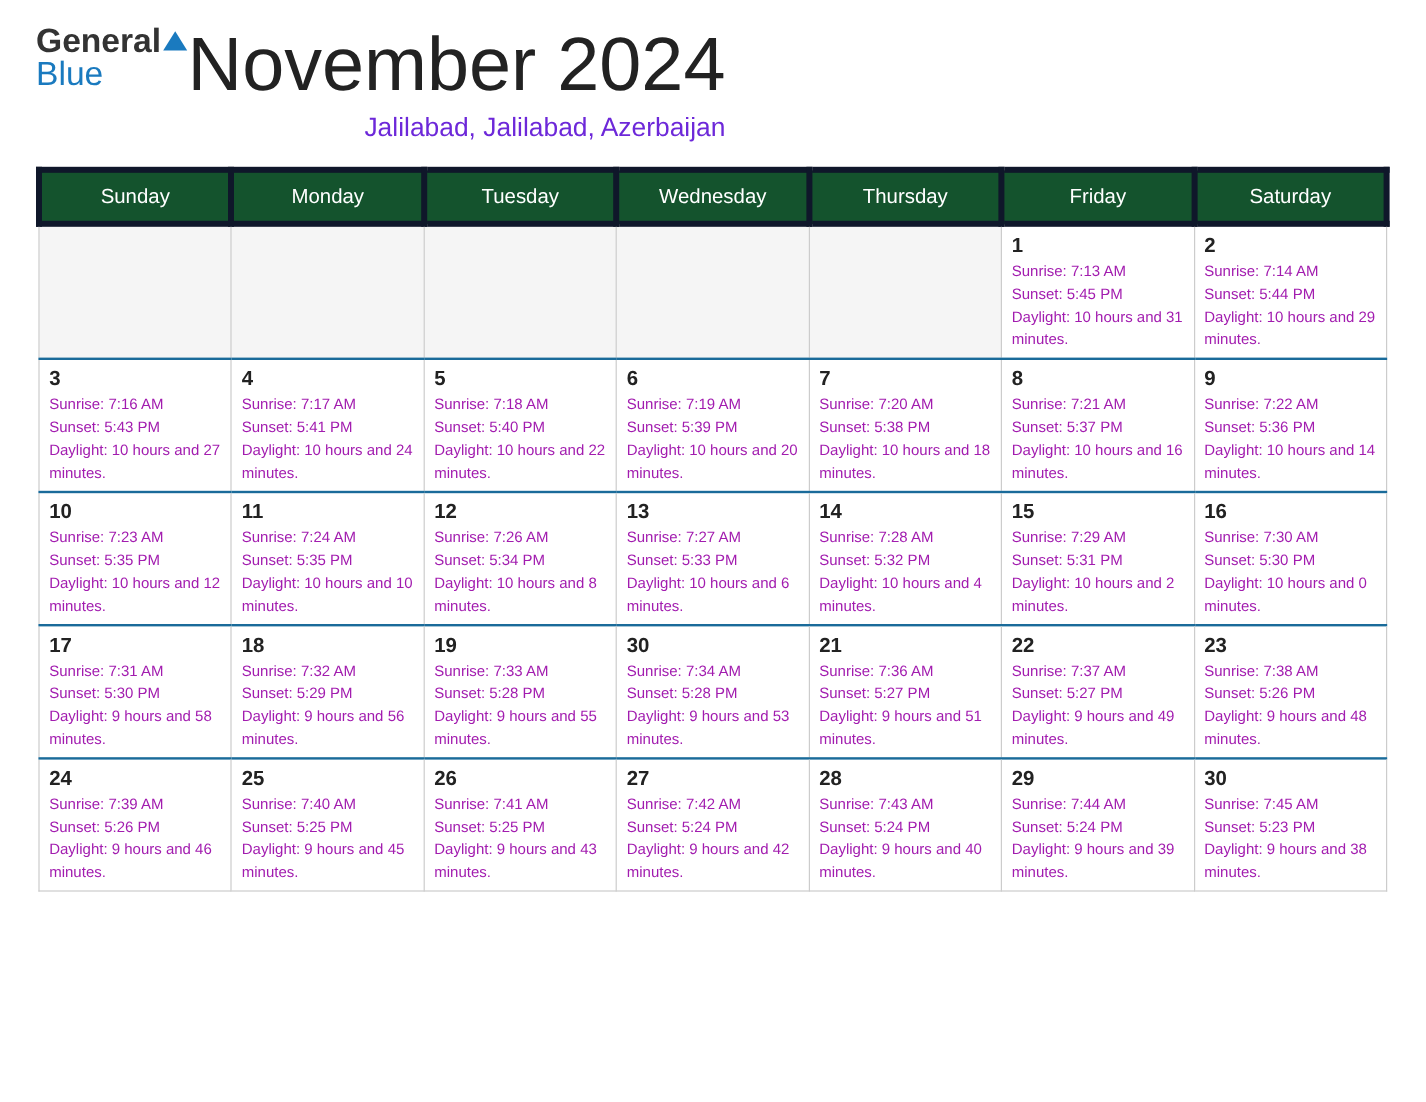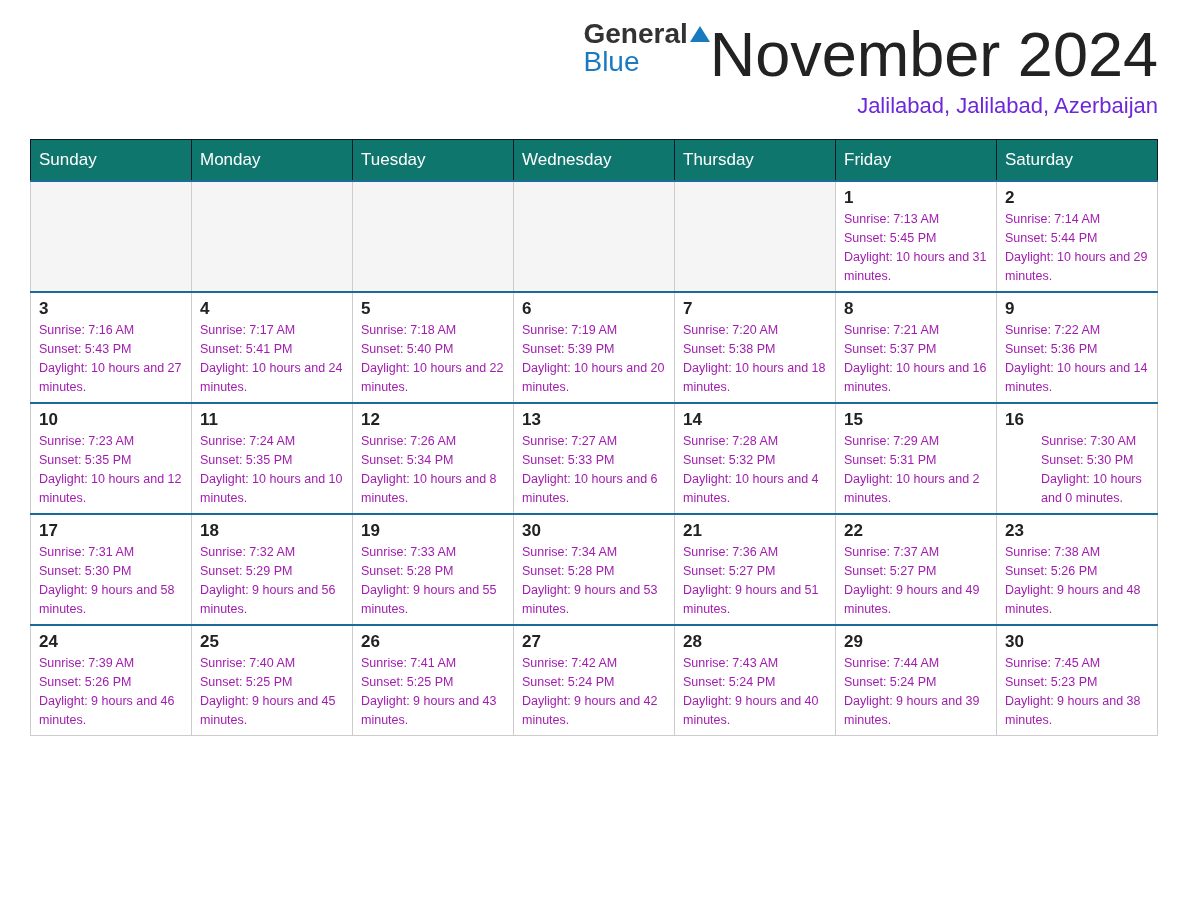--- a/index.html
+++ b/index.html
@@ -5,21 +5,21 @@
     * { box-sizing: border-box; margin: 0; padding: 0; }
     body {
       font-family: Arial, sans-serif;
       background: #fff;
       padding: 20px 30px;
       width: 1188px;
       min-height: 918px;
     }
     .header {
       display: flex;
-      justify-content: flex-end;
+      justify-content: flex-start;
       align-items: flex-start;
       margin-bottom: 20px;
     }
     .logo {
       display: flex;
       flex-direction: column;
       align-items: flex-start;
     }
     .logo-general {
       font-size: 28px;
@@ -60,27 +60,27 @@
     .location {
       font-size: 22px;
       color: #6d28d9;
       margin-top: 4px;
     }
     .calendar {
       width: 100%;
       border-collapse: collapse;
     }
     .calendar th {
-      background: #0f766e;
+      background: #14532d;
       color: #fff;
       font-size: 17px;
       font-weight: normal;
       padding: 10px 8px;
-      text-align: left;
-      border: 1px solid #0f172a;
+      text-align: center;
+      border: 5px solid #0f172a;
     }
     .calendar td {
       border: 1px solid #ccc;
       vertical-align: top;
       padding: 6px 8px;
       width: 14.28%;
       min-height: 110px;
       height: 110px;
     }
     .calendar td.empty {
@@ -227,21 +227,21 @@
 Daylight: 10 hours and 4 minutes.</div>
         </td>
         <td>
           <span class="day-num">15</span>
           <div class="day-info" style="white-space: pre-line;">Sunrise: 7:29 AM
 Sunset: 5:31 PM
 Daylight: 10 hours and 2 minutes.</div>
         </td>
         <td>
           <span class="day-num">16</span>
-          <div class="day-info" style="white-space: pre-line; margin-left: 36px;">Sunrise: 7:30 AM
+          <div class="day-info" style="white-space: pre-line;">Sunrise: 7:30 AM
 Sunset: 5:30 PM
 Daylight: 10 hours and 0 minutes.</div>
         </td>
       </tr>
       <tr class="week-row">
         <td>
           <span class="day-num">17</span>
           <div class="day-info" style="white-space: pre-line;">Sunrise: 7:31 AM
 Sunset: 5:30 PM
 Daylight: 9 hours and 58 minutes.</div>

